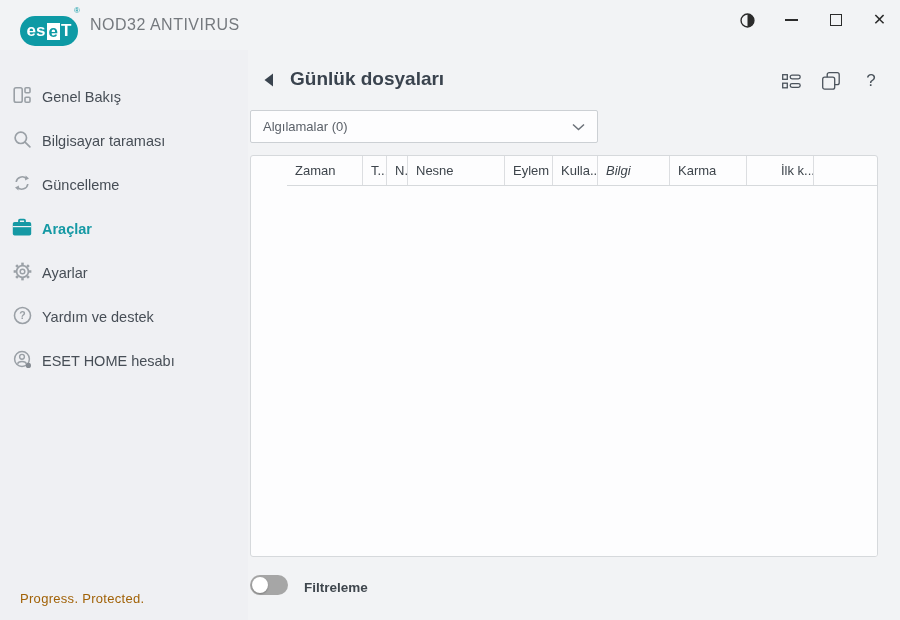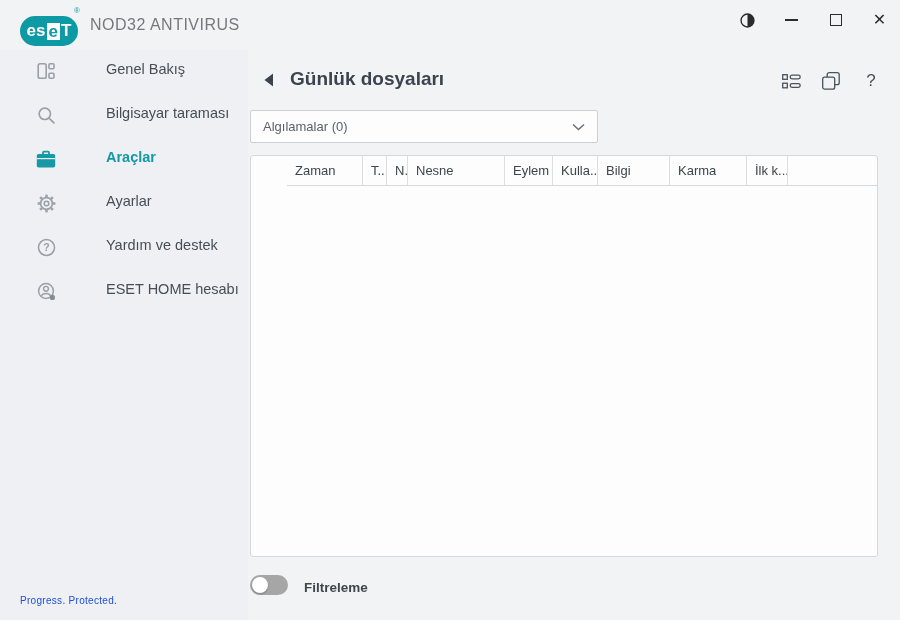--- a/index.html
+++ b/index.html
@@ -36,27 +36,27 @@
   .maximize-box { width:12px; height:12px; border:1.4px solid #2b2b2b; }
   .close-glyph { font-size:16px; color:#2b2b2b; line-height:1; }
 
   
   .sidebar {
     position:absolute; top:50px; left:0; width:248px; height:570px;
     background:#eff0f3;
   }
   .nav { position:absolute; top:11px; left:0; width:100%; }
   .nav-item {
-    height:44px; display:flex; align-items:flex-start; padding-left:36px; cursor:pointer;
-    font-size:14.5px; color:#474e56;gap:40px;
+    height:44px; display:flex; align-items:flex-end; padding-left:12px; cursor:pointer;
+    font-size:14.5px; color:#474e56;
   }
   .nav-item .nav-icon { width:20px; height:20px; margin-right:10px; display:flex; align-items:center; justify-content:center; }
   .nav-item.active { color:#1599a4; font-weight:bold; }
   .tagline {
-    position:absolute; left:20px; bottom:14px; font-size:10px; color:#1d4ed8; letter-spacing:0.3px;
+    position:absolute; left:20px; bottom:14px; font-size:13px; color:#a16207; letter-spacing:0.3px;
   }
 
   
   .back-arrow { position:absolute; left:264px; top:73px; cursor:pointer; }
   .page-title {
     position:absolute; left:290px; top:68px; font-size:19px; font-weight:bold; color:#3a434e;
   }
   .toolbar { position:absolute; top:70px; right:18px; display:flex; gap:18px; align-items:center; }
   .tool-btn { width:22px; height:22px; display:flex; align-items:center; justify-content:center; cursor:pointer; }
   .help-glyph { font-size:17px; color:#4a525b; font-family:"Liberation Sans", sans-serif; }
@@ -74,22 +74,22 @@
     overflow:hidden;
     padding-left:36px;
   }
   .table-header { display:flex; height:30px; border-bottom:1px solid #d6d9dc; }
   .th {
     display:flex; align-items:center; padding-left:8px;
     font-size:13px; color:#3e454c; border-right:1px solid #dcdee1;
     white-space:nowrap; overflow:hidden; cursor:pointer;
   }
   .th.c0{width:76px;} .th.c1{width:24px;} .th.c2{width:21px;} .th.c3{width:97px;}
-  .th.c4{width:102px;} .th.c5{width:48px;} .th.c6{width:45px;} .th.c7{width:72px;}
-  .th.c8{width:77px;} .th.c9{width:41px;}
+  .th.c4{width:102px;} .th.c5{width:48px;} .th.c6{width:45px;} .th.c7{width:72px;font-style:italic;}
+  .th.c8{width:77px;} .th.c9{width:41px;margin-left:26px;}
   .th.filler { flex:1; border-right:none; cursor:default; }
   .table-body { height:371px; background:#fdfdfe; }
 
   .toggle-row { position:absolute; left:250px; top:575px; display:flex; align-items:flex-end; }
   .toggle {
     width:38px; height:20px; border-radius:10px; background:#a6a6a6; position:relative; cursor:pointer;
   }
   .toggle .knob {
     position:absolute; left:2px; top:2px; width:16px; height:16px; border-radius:50%;
     background:#fff; box-shadow:0 1px 2px rgba(0,0,0,0.25);
@@ -144,20 +144,31 @@
     <div class="nav-item">
       <span class="nav-icon">
         <svg width="19" height="19" viewBox="0 0 18 18">
           <circle cx="7.4" cy="7.4" r="5.4" fill="none" stroke="#9aa0a6" stroke-width="1.6"></circle>
           <line x1="11.4" y1="11.4" x2="16" y2="16" stroke="#9aa0a6" stroke-width="1.6" stroke-linecap="round"></line>
         </svg>
       </span>
       <span>Bilgisayar taraması</span>
     </div>
 
+    <div class="nav-item">
+      <span class="nav-icon">
+        <svg width="18" height="18" viewBox="0 0 18 18">
+          <path d="M3.2,8.0 A6,6 0 0 1 13.4,4.6" fill="none" stroke="#9aa0a6" stroke-width="1.6"></path>
+          <polygon points="12.6,1.6 16.0,4.4 12.0,6.6" fill="#9aa0a6"></polygon>
+          <path d="M14.8,10.0 A6,6 0 0 1 4.6,13.4" fill="none" stroke="#9aa0a6" stroke-width="1.6"></path>
+          <polygon points="5.4,16.4 2.0,13.6 6.0,11.4" fill="#9aa0a6"></polygon>
+        </svg>
+      </span>
+      <span>Güncelleme</span>
+    </div>
 
     <div class="nav-item active">
       <span class="nav-icon">
         <svg width="20" height="19" viewBox="0 0 20 19">
           <path d="M7,4 V2.6 Q7,1.6 8,1.6 H12 Q13,1.6 13,2.6 V4" fill="none" stroke="#1599a4" stroke-width="1.8"></path>
           <rect x="0.8" y="4" width="18.4" height="13.6" rx="1.8" fill="#1599a4"></rect>
           <line x1="0.8" y1="8.6" x2="19.2" y2="8.6" stroke="#eff0f3" stroke-width="1.2"></line>
         </svg>
       </span>
       <span>Araçlar</span>

